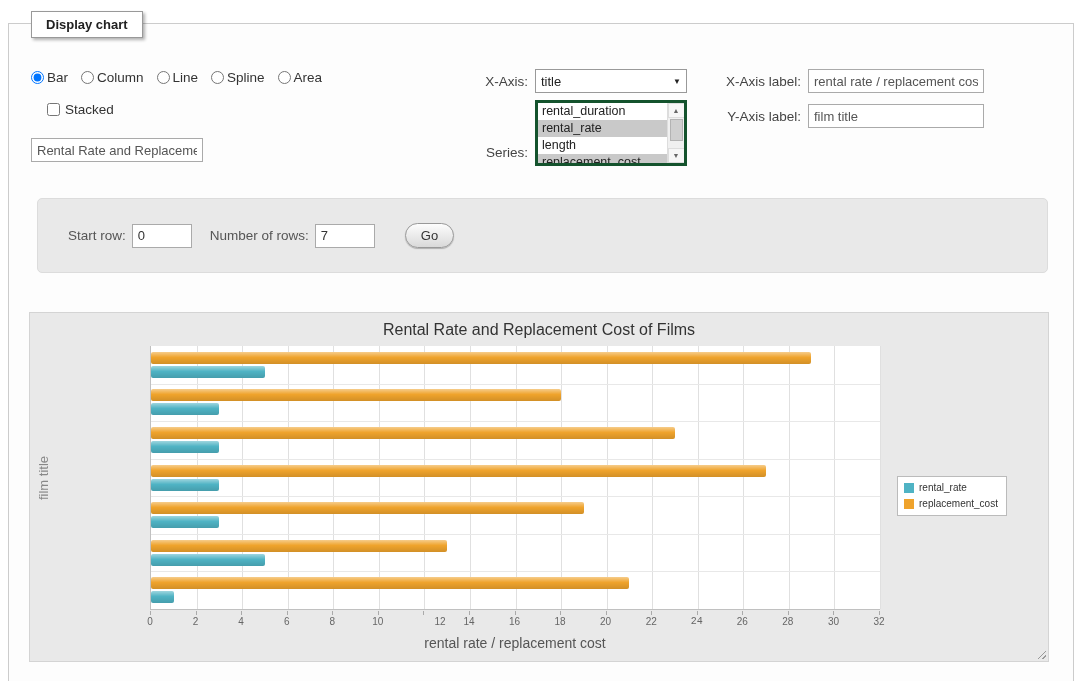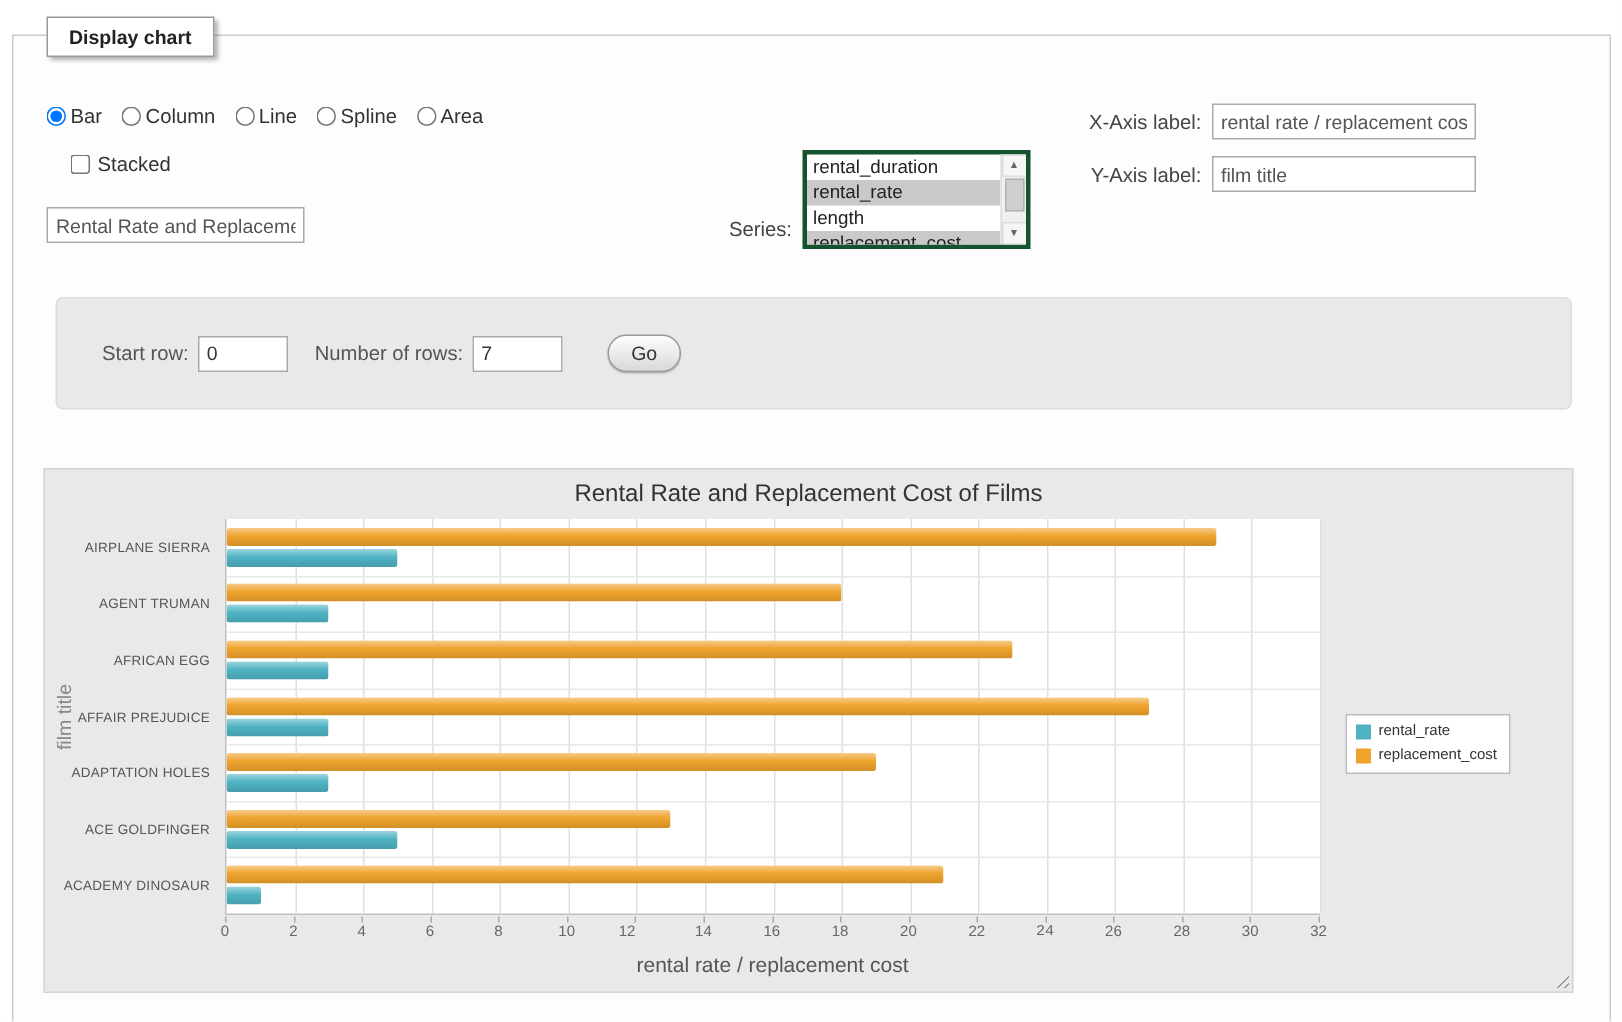--- a/index.html
+++ b/index.html
@@ -146,20 +146,29 @@
       </label>
     </div>
 
   <label class="stacked-row">
     <input type="checkbox" style="">
     <span>Stacked</span>
   </label>
 
   <input type="text" class="title-input" value="Rental Rate and Replacement Cost of Films" style="">
 
+  <div class="field-row xaxis-row">
+    <span class="field-label">X-Axis:</span>
+    <div class="select-wrap">
+      <select>
+        <option>title</option>
+      </select>
+      <span class="select-arrow">▼</span>
+    </div>
+  </div>
 
   <div class="field-row series-row">
     <span class="field-label">Series:</span>
     <div class="listbox">
       <div class="lb-options">
           <div class="lb-opt">rental_duration</div>
           <div class="lb-opt sel">rental_rate</div>
           <div class="lb-opt">length</div>
           <div class="lb-opt sel">replacement_cost</div>
         </div>
@@ -189,29 +198,20 @@
     <span class="panel-label">Start row:</span>
     <input type="text" class="num-input" value="0" style="">
     <span class="panel-label gap1">Number of rows:</span>
     <input type="text" class="num-input" value="7" style="">
     <button class="go-button">Go</button>
   </div>
 
   <div class="chart-panel">
     <div class="chart-title">Rental Rate and Replacement Cost of Films</div>
     <div class="y-axis-title">film title</div>
-    <div class="category-axis">
-        <div class="cat-label" style="top: 18.7857px;">AIRPLANE SIERRA</div>
-        <div class="cat-label" style="top: 56.3571px;">AGENT TRUMAN</div>
-        <div class="cat-label" style="top: 93.9286px;">AFRICAN EGG</div>
-        <div class="cat-label" style="top: 131.5px;">AFFAIR PREJUDICE</div>
-        <div class="cat-label" style="top: 169.071px;">ADAPTATION HOLES</div>
-        <div class="cat-label" style="top: 206.643px;">ACE GOLDFINGER</div>
-        <div class="cat-label" style="top: 244.214px;">ACADEMY DINOSAUR</div>
-      </div>
     <div class="plot-area">
         <div class="grid-v" style="left: 45.5625px;"></div>
         <div class="grid-v" style="left: 91.125px;"></div>
         <div class="grid-v" style="left: 136.688px;"></div>
         <div class="grid-v" style="left: 182.25px;"></div>
         <div class="grid-v" style="left: 227.812px;"></div>
         <div class="grid-v" style="left: 273.375px;"></div>
         <div class="grid-v" style="left: 318.938px;"></div>
         <div class="grid-v" style="left: 364.5px;"></div>
         <div class="grid-v" style="left: 410.062px;"></div>
@@ -250,21 +250,21 @@
         <div class="x-tick" style="left: 45.5625px;">2</div>
         <div class="tick-mark" style="left: 91.125px;"></div>
         <div class="x-tick" style="left: 91.125px;">4</div>
         <div class="tick-mark" style="left: 136.688px;"></div>
         <div class="x-tick" style="left: 136.688px;">6</div>
         <div class="tick-mark" style="left: 182.25px;"></div>
         <div class="x-tick" style="left: 182.25px;">8</div>
         <div class="tick-mark" style="left: 227.812px;"></div>
         <div class="x-tick" style="left: 227.812px;">10</div>
         <div class="tick-mark" style="left: 273.375px;"></div>
-        <div class="x-tick" style="left: 268px;">12</div>
+        <div class="x-tick" style="left: 290px;">12</div>
         <div class="tick-mark" style="left: 318.938px;"></div>
         <div class="x-tick" style="left: 318.938px;">14</div>
         <div class="tick-mark" style="left: 364.5px;"></div>
         <div class="x-tick" style="left: 364.5px;">16</div>
         <div class="tick-mark" style="left: 410.062px;"></div>
         <div class="x-tick" style="left: 410.062px;">18</div>
         <div class="tick-mark" style="left: 455.625px;"></div>
         <div class="x-tick" style="left: 455.625px;">20</div>
         <div class="tick-mark" style="left: 501.188px;"></div>
         <div class="x-tick" style="left: 501.188px;">22</div>

